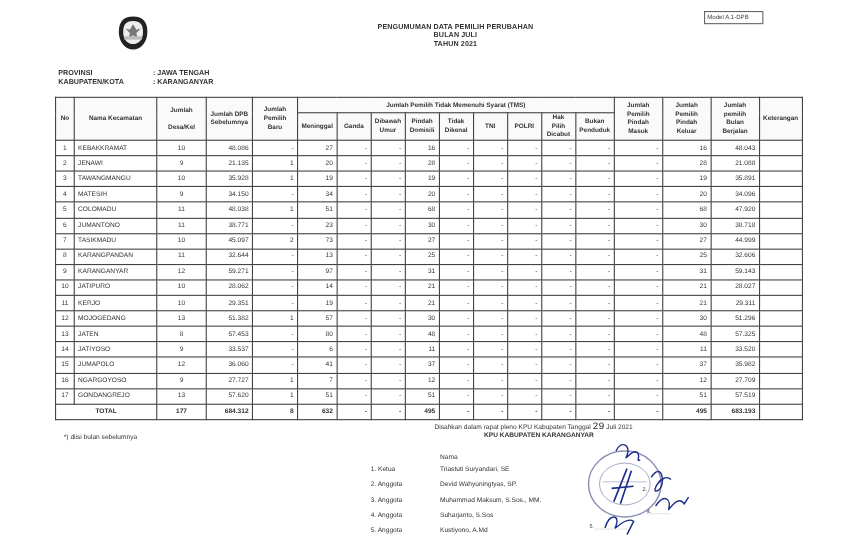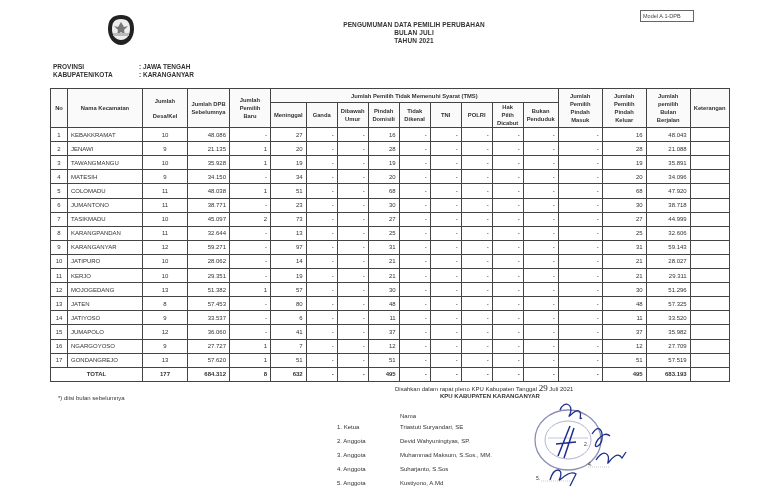--- a/index.html
+++ b/index.html
@@ -15,21 +15,21 @@
   .i1 { top:63px; } .i2 { top:71px; }
   table.main { position:absolute; left:50px; top:88px; border-collapse:collapse; font-size:6px; color:#333; }
   table.main td, table.main th { border:0.8px solid #444; padding:0 3px; height:13.1px; }
   table.main th { font-weight:bold; text-align:center; line-height:8px; font-size:5.8px; background:#fafafa; }
   table.main td.num { text-align:right; }
   table.main td.ctr { text-align:center; }
   table.main td.left { text-align:left; }
   table.main tr.total td { font-weight:bold; }
   .note { position:absolute; left:58px; top:395px; font-size:6px; color:#333; }
   .ratify { position:absolute; left:395px; top:383px; font-size:6px; color:#333; }
-  .ratify .date { font-family:Liberation Serif, serif; font-size:9px; color:#222; }
+  .ratify .date { font-family:Liberation Mono, monospace; font-size:9px; color:#222; }
   .ratify-org { position:absolute; left:440px; top:393px; font-size:6px; font-weight:bold; color:#333; }
   .sig-head { position:absolute; left:400px; top:413px; font-size:6px; color:#333; }
   .member { position:absolute; font-size:6px; color:#333; }
   .member .role { position:absolute; left:0; width:60px; }
   .member .nm { position:absolute; left:63px; white-space:nowrap; }
   .stamp { position:absolute; left:530px; top:398px; width:110px; height:90px; }
 </style>
 </head>
 <body>
 

